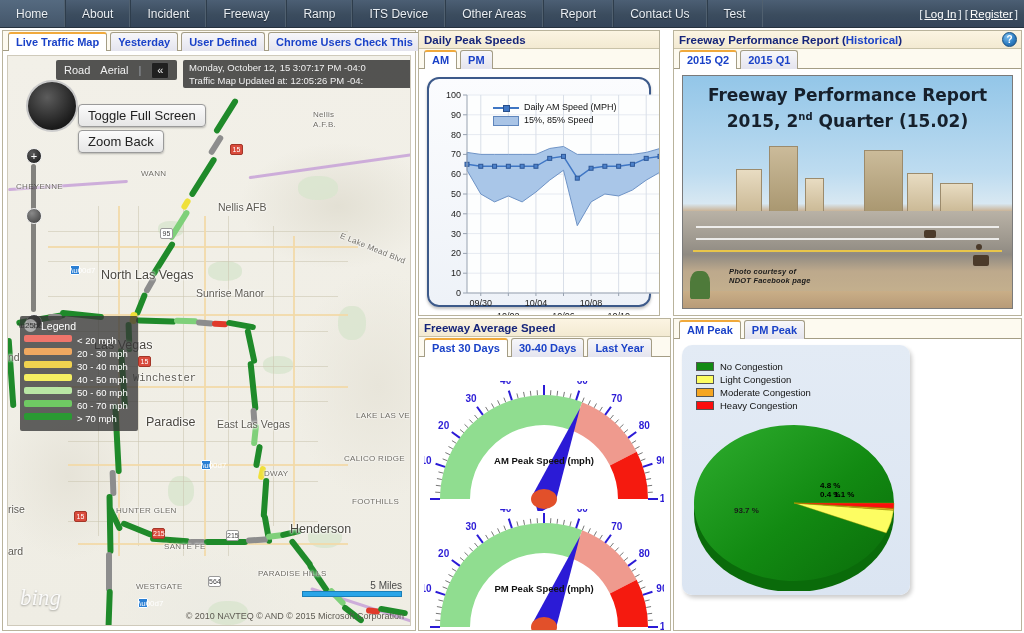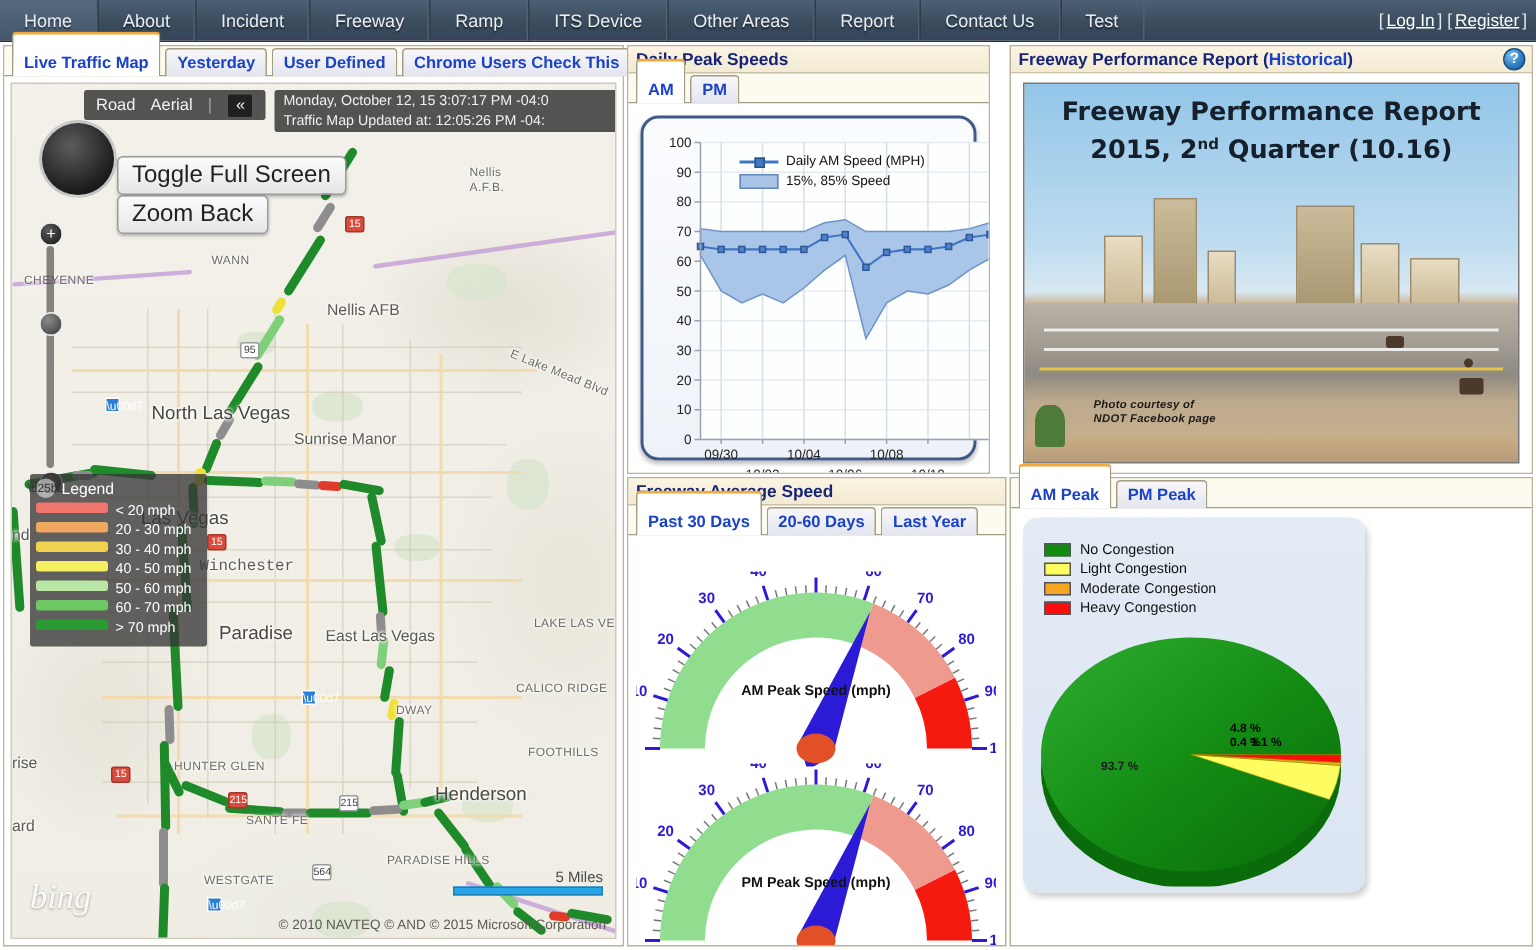--- a/index.html
+++ b/index.html
@@ -79,21 +79,21 @@
     font-size: 11px; font-weight: bold; color: #1a42c8;
     padding: 2px 7px 2px 7px;
     border: 1px solid #a49d85; border-bottom: none;
     background: linear-gradient(180deg,#f7f7fa 0%,#e4e4ee 100%);
     border-radius: 3px 3px 0 0; cursor: pointer; white-space: nowrap;
     position: relative; top: 1px; line-height: 14px;
   }
   .tab.active {
     background: #ffffff; color: #1a42c8;
     border-top: 2px solid #f0a93b;
-    padding-top: 12px;
+    padding-top: 1px;
     z-index: 2;
   }
   .panel-body { flex: 1; position: relative; overflow: hidden; background: #ffffff; }
 
   
   #map-panel { left: 2px; top: 2px; width: 414px; height: 601px; }
   .map-area {
     position: absolute; inset: 4px;
     background:
       linear-gradient(180deg,#f3f1ea 0%, #eeece2 40%, #efeee6 100%);
@@ -162,21 +162,21 @@
   .navwheel i {
     position: absolute; width: 0; height: 0; border: 5px solid transparent;
   }
   .nw-up { top: 4px; left: 21px; border-bottom-color: #e8e8e8; }
   .nw-dn { bottom: 4px; left: 21px; border-top-color: #e8e8e8; }
   .nw-lf { left: 4px; top: 21px; border-right-color: #e8e8e8; }
   .nw-rt { right: 4px; top: 21px; border-left-color: #e8e8e8; }
   .map-btn {
     position: absolute; background: linear-gradient(180deg,#fbfbfb,#e6e6e6);
     border: 1px solid #9a9a9a; border-radius: 4px;
-    font-size: 16px; color: #222; padding: 3px 9px; cursor: pointer;
+    font-size: 13px; color: #222; padding: 3px 9px; cursor: pointer;
     box-shadow: 0 1px 2px rgba(0,0,0,.25); white-space: nowrap;
   }
   .zoom-rail {
     position: absolute; left: 18px; top: 92px; width: 16px; height: 180px;
   }
   .zoom-rail .bar {
     position: absolute; left: 5px; top: 16px; width: 5px; height: 148px;
     background: rgba(40,40,40,.55); border-radius: 3px;
   }
   .zoom-knob {
@@ -671,25 +671,29 @@
             </div></div>
       </div>
     </div>
   </div>
 
   <div class="panel" id="fpr-panel">
     <div class="panel-head">
       <span class="panel-title"><span>Freeway Performance Report (</span><a>Historical</a><span>)</span></span>
       <span class="help-icon">?</span>
     </div>
+    <div class="tabrow">
+      <div class="tab active"><span>2015 Q2</span></div>
+      <div class="tab"><span>2015 Q1</span></div>
+    </div>
     <div class="panel-body">
       <div class="fpr-image">
         <div class="fpr-title">
           <div>Freeway Performance Report</div>
-          <div><span>2015, 2</span><sup>nd</sup><span> Quarter (10.16)</span></div>
+          <div><span>2015, 2</span><sup>nd</sup><span> Quarter (15.02)</span></div>
         </div>
 
         <div class="bldg" style="left:16%;width:8%;height:20%;bottom:40%;"></div>
         <div class="bldg dark" style="left:26%;width:9%;height:30%;bottom:40%;"></div>
         <div class="bldg" style="left:37%;width:6%;height:16%;bottom:40%;"></div>
         <div class="bldg dark" style="left:55%;width:12%;height:28%;bottom:40%;"></div>
         <div class="bldg" style="left:68%;width:8%;height:18%;bottom:40%;"></div>
         <div class="bldg" style="left:78%;width:10%;height:14%;bottom:40%;"></div>
         <div class="road-ph">
           <div class="lane-line" style="left:4%;width:92%;top:16%;"></div>
@@ -708,21 +712,21 @@
       </div>
     </div>
   </div>
 
   <div class="panel" id="fas-panel">
     <div class="panel-head">
       <span class="panel-title">Freeway Average Speed</span>
     </div>
     <div class="tabrow">
       <div class="tab active"><span>Past 30 Days</span></div>
-      <div class="tab"><span>20-60 Days</span></div>
+      <div class="tab"><span>30-40 Days</span></div>
       <div class="tab"><span>Last Year</span></div>
     </div>
     <div class="panel-body">
       <div class="gauge-area">
         <div class="gauge" id="gauge-am" style="top:22px;">
             <svg width="240" height="130">
               <path d="M 16 117.99999999999999 A 104 104 0 0 1 158.28495347920654 21.303245467621863 L 147.24121689866618 49.1965400442694 A 74 74 0 0 0 46 117.99999999999999 Z" fill="#90dd90"></path>
               <path d="M 158.28495347920654 21.303245467621863 A 104 104 0 0 1 212.66467851559025 70.78498802708714 L 185.93448278993924 84.40470301927354 A 74 74 0 0 0 147.24121689866618 49.1965400442694 Z" fill="#ef9a8e"></path>
               <path d="M 212.66467851559025 70.78498802708714 A 104 104 0 0 1 224 118 L 194 118 A 74 74 0 0 0 185.93448278993924 84.40470301927354 Z" fill="#f51a0f"></path>
               <line x1="6" y1="117.99999999999999" x2="16" y2="117.99999999999999" stroke="#2b1bd6" stroke-width="2"></line>

